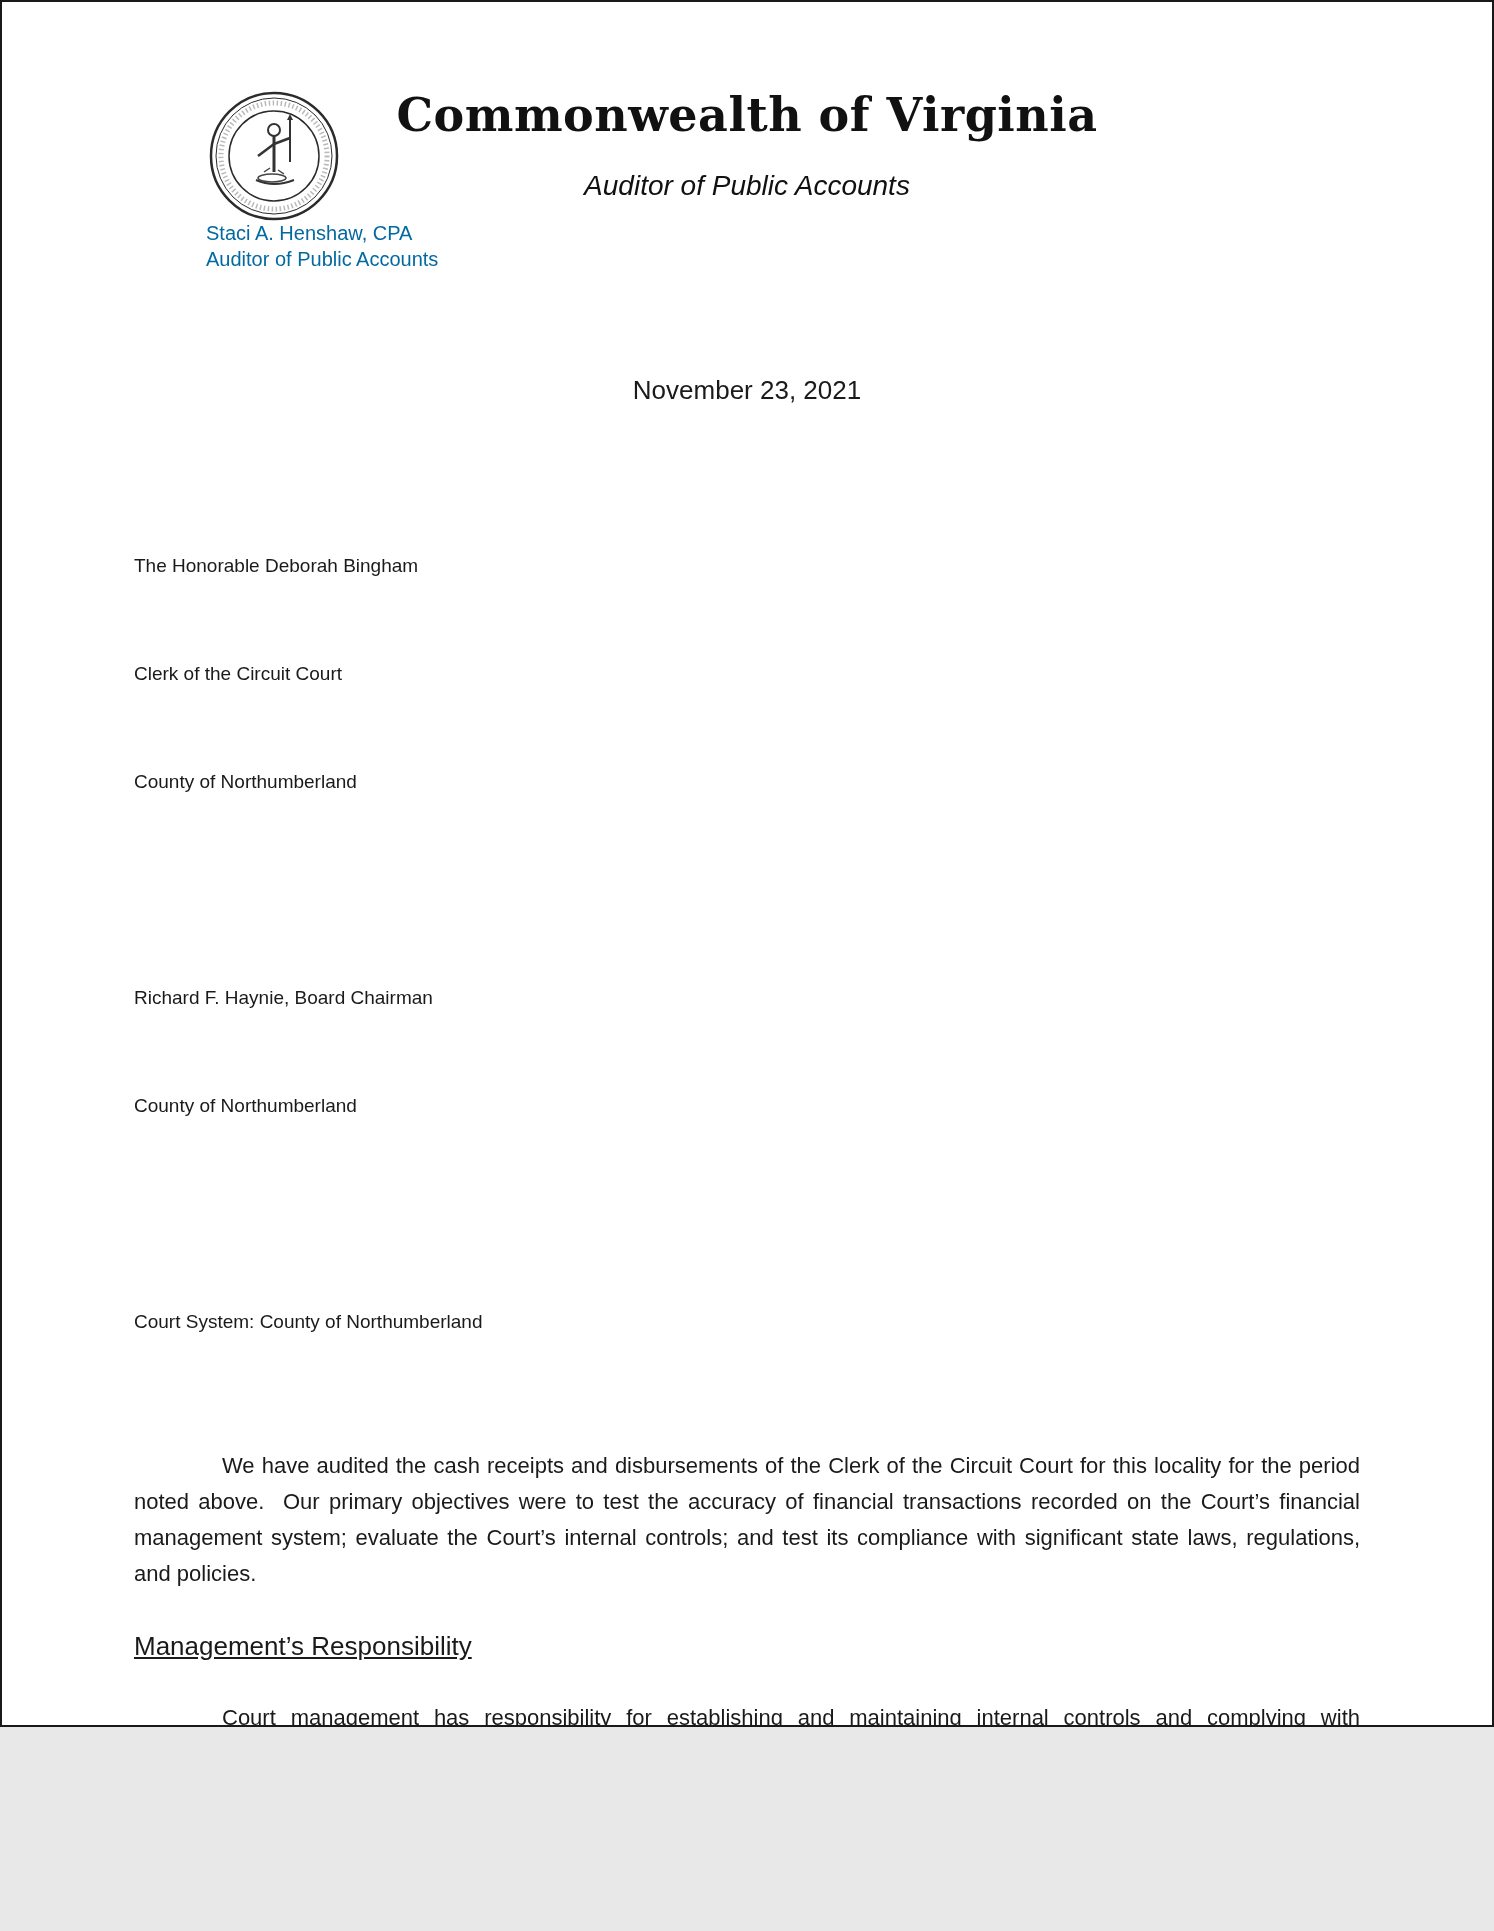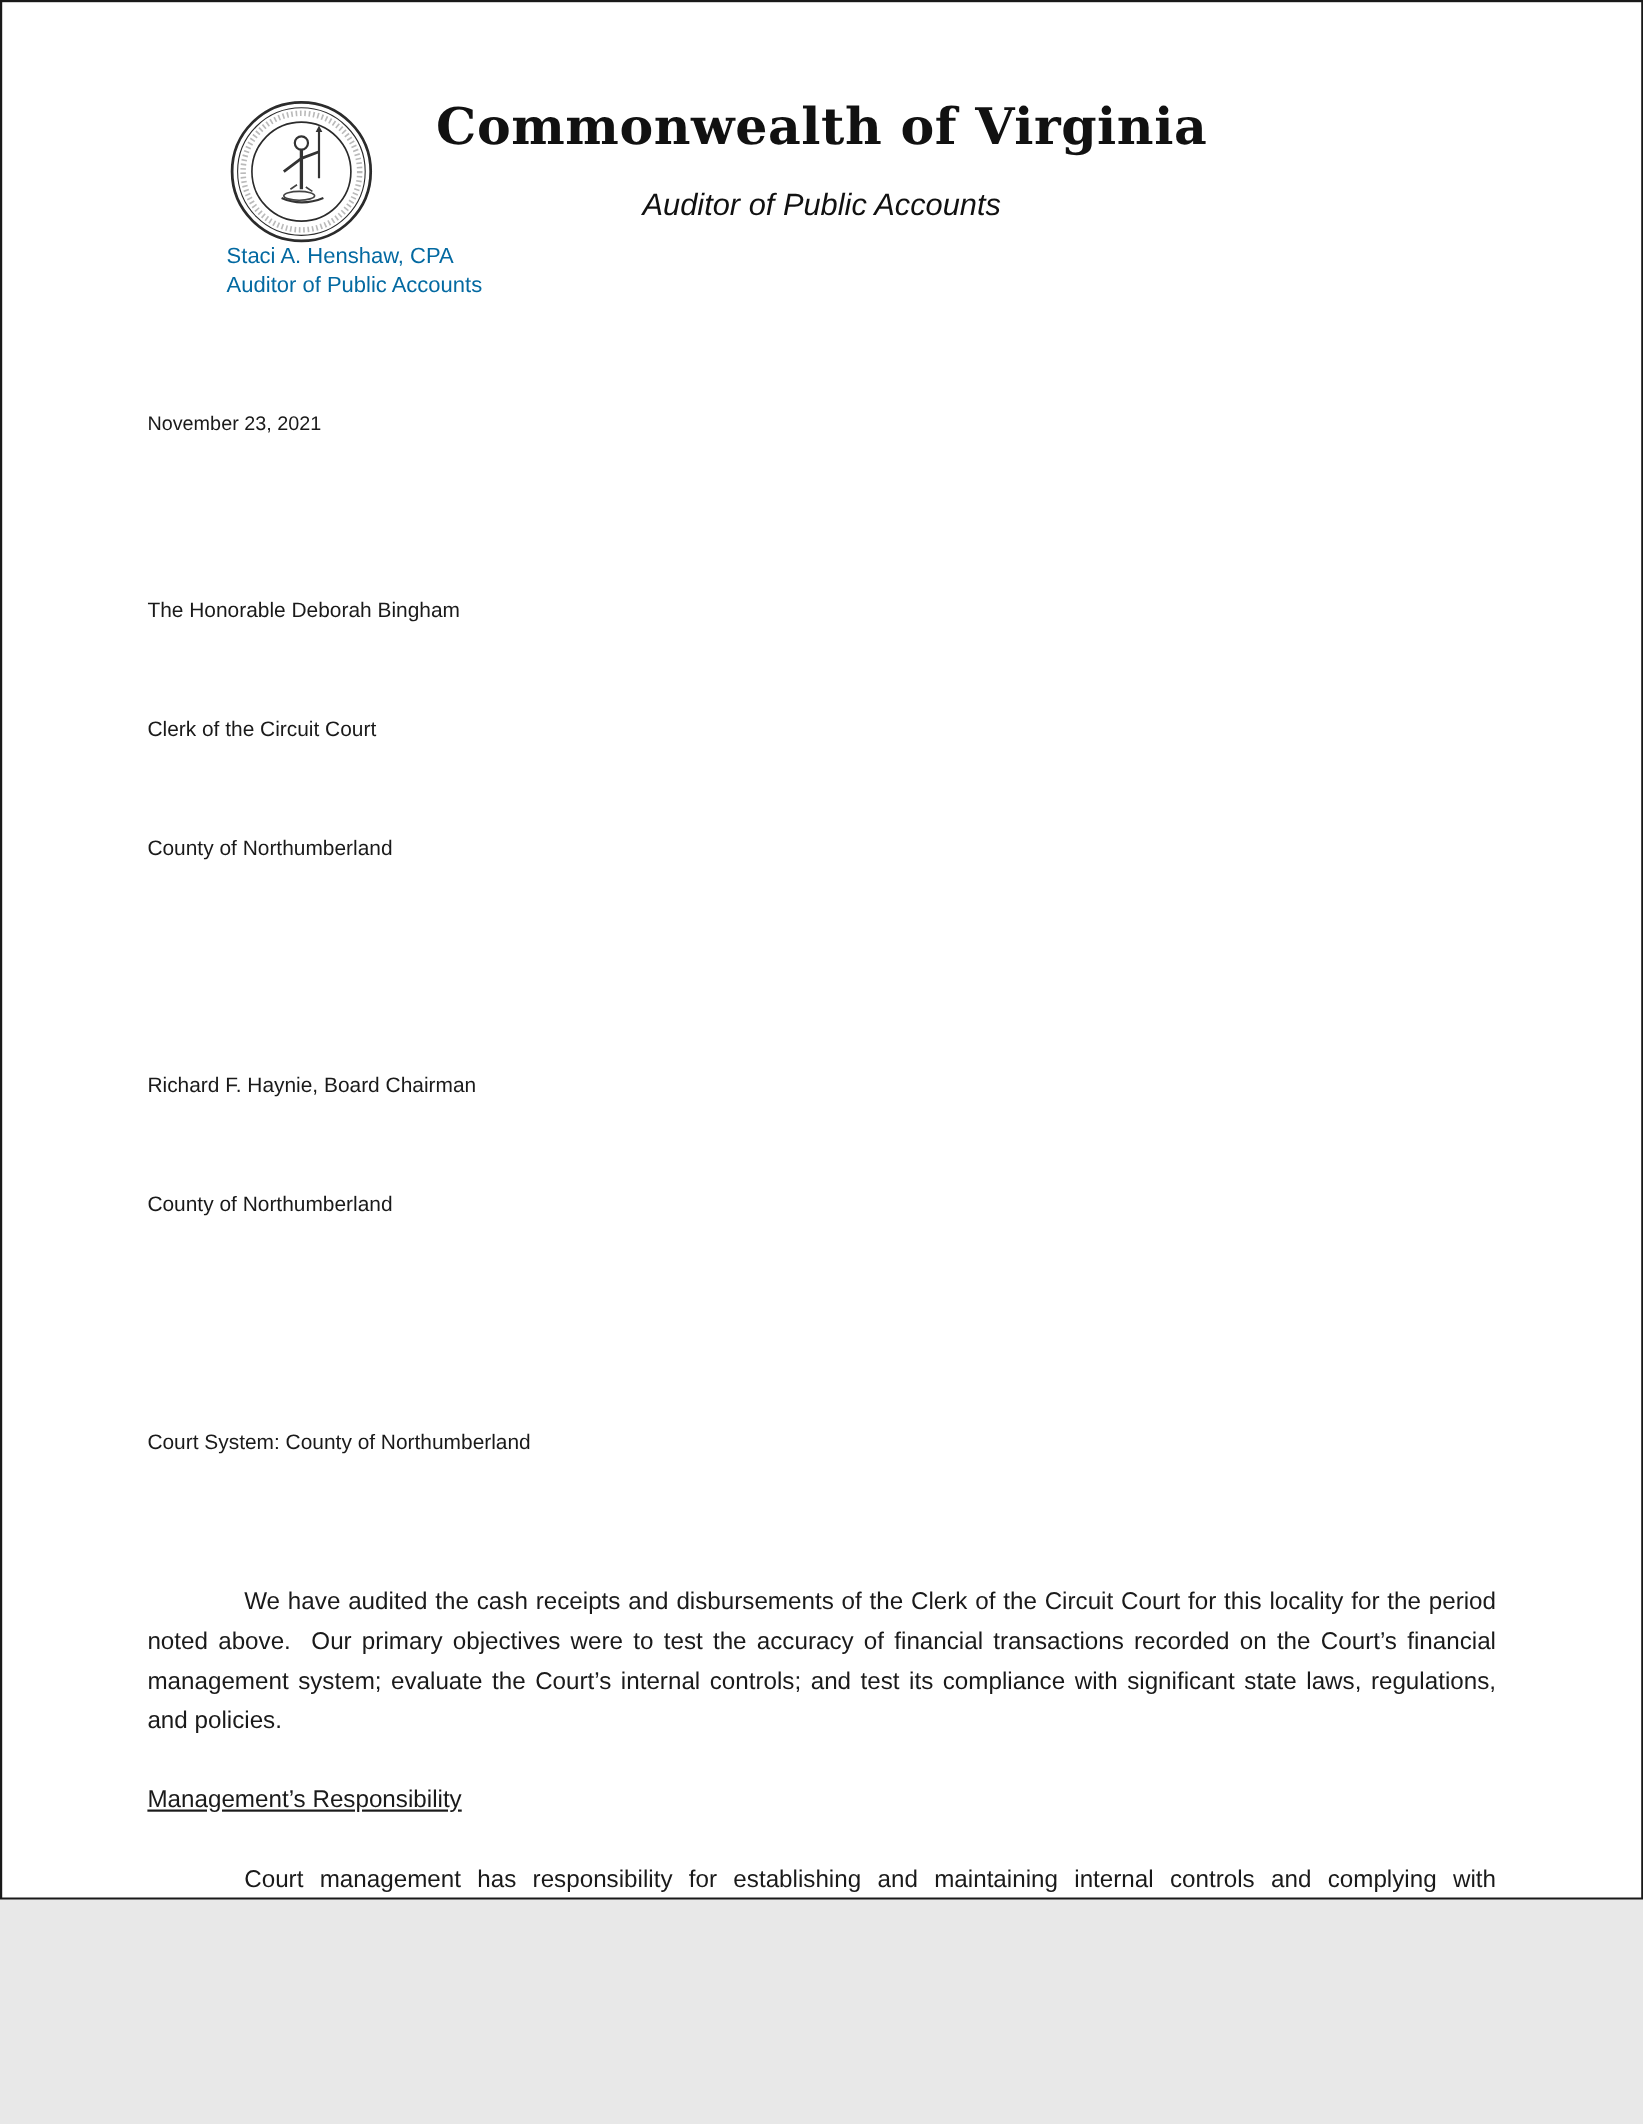--- a/index.html
+++ b/index.html
@@ -41,34 +41,34 @@
     padding: 0 206px 0 204px;
     margin-top: 18px;
     font-size: 20px;
     line-height: 1.32;
     color: #0369a1;
   }
   .info-right { text-align: right; }
 
   
   .content { flex: 1; padding: 0 132px; }
-  .date { text-align: left; margin-top: 102px; font-size: 18px; }
+  .date { text-align: center; margin-top: 102px; font-size: 26px; }
   .addr-block { margin-top: 70px; font-size: 19px; line-height: 36px; white-space: pre-wrap; }
   .addr-block + .addr-block { margin-top: 36px; }
   .addr-line { white-space: pre-wrap; }
   p.body {
     font-size: 22px;
     line-height: 36px;
     text-align: justify;
     text-indent: 88px;
     white-space: pre-wrap;
     margin: 36px 0 0 0;
   }
   .heading {
-    font-size: 22px;
+    font-size: 26px;
     line-height: 36px;
     margin-top: 36px;
     text-decoration: underline;
   }
 </style>
 </head>
 <body>
 
 <div class="page">
 

